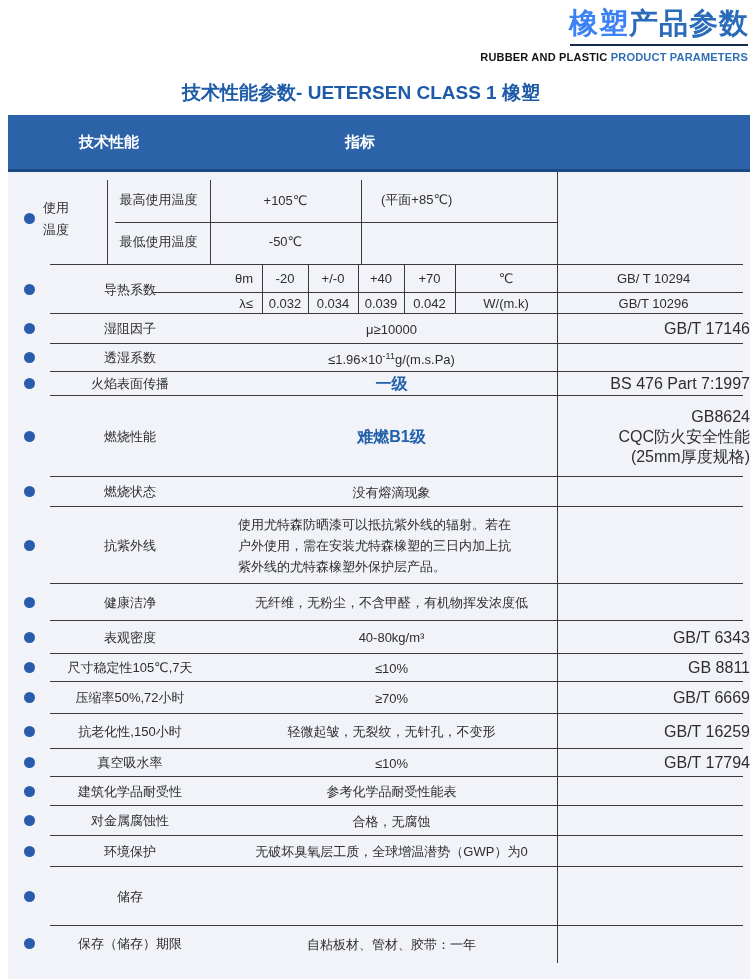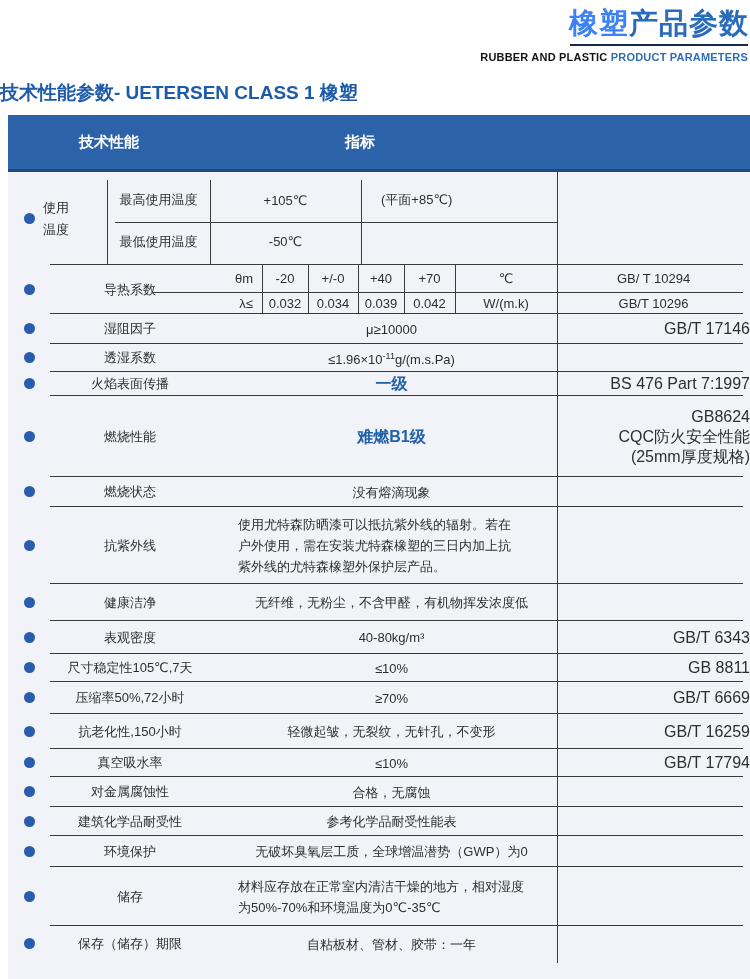--- a/index.html
+++ b/index.html
@@ -14,21 +14,21 @@
   
   .brand{position:absolute;top:4px;right:1px;font-size:29px;font-weight:bold;
     letter-spacing:1px;white-space:nowrap;}
   .brand .black{color:#3b82f6;}
   .brand .blue{color:var(--brand-blue);}
   .brand-line{position:absolute;top:44px;right:2px;width:178px;height:2px;background:#16294e;}
   .brand-sub{position:absolute;top:51px;right:2px;font-size:11px;font-weight:bold;
     letter-spacing:.2px;white-space:nowrap;}
   .brand-sub .black{color:#141414;}
   .brand-sub .blue{color:#2f6eb5;}
-  .section-title{position:absolute;top:80px;left:0;width:722px;text-align:left;
+  .section-title{position:absolute;top:80px;left:0;width:722px;text-align:center;
     font-size:19px;font-weight:bold;color:#1d5aa8;}
 
   
   .block{position:absolute;top:115px;left:8px;width:742px;height:864px;background:var(--bg);}
   .thead{position:relative;height:57px;background:var(--bar);border-bottom:3px solid var(--bar-edge);}
   .thead span{position:absolute;top:0;height:54px;line-height:54px;text-align:center;
     color:#fff;font-size:15px;font-weight:bold;}
   .th1{left:0;width:202px;}
   .th2{left:252px;width:200px;}
   .th3{left:549px;width:186px;}
@@ -242,48 +242,44 @@
         <div class="std">GB/T 16259</div>
       </div>
 
       <div class="row" style="height:28px">
         <span class="bullet"></span>
         <div class="prop">真空吸水率</div>
         <div class="ind">≤10%</div>
         <div class="std">GB/T 17794</div>
       </div>
 
+      <div class="row" style="height:29px">
+        <span class="bullet"></span>
+        <div class="prop">建筑化学品耐受性</div>
+        <div class="ind">参考化学品耐受性能表</div>
+        <div class="std"></div>
+      </div>
+
       <div class="row" style="height:30px">
         <span class="bullet"></span>
         <div class="prop">对金属腐蚀性</div>
         <div class="ind">合格，无腐蚀</div>
         <div class="std"></div>
       </div>
 
-      <div class="row" style="height:29px">
-        <span class="bullet"></span>
-        <div class="prop">建筑化学品耐受性</div>
-        <div class="ind">参考化学品耐受性能表</div>
-        <div class="std"></div>
-      </div>
-
       <div class="row" style="height:31px">
         <span class="bullet"></span>
         <div class="prop">环境保护</div>
         <div class="ind">无破坏臭氧层工质，全球增温潜势（GWP）为0</div>
         <div class="std"></div>
       </div>
 
       <div class="row" style="height:59px">
         <span class="bullet"></span>
         <div class="prop">储存</div>
-        <div class="ind left">
-          <span style="display:block">材料应存放在正常室内清洁干燥的地方，相对湿度</span>
-          <span style="display:block">为50%-70%和环境温度为0℃-35℃</span>
-        </div>
         <div class="std"></div>
       </div>
 
       <div class="row noline" style="height:36px">
         <span class="bullet"></span>
         <div class="prop">保存（储存）期限</div>
         <div class="ind">自粘板材、管材、胶带：一年</div>
         <div class="std"></div>
       </div>
 

